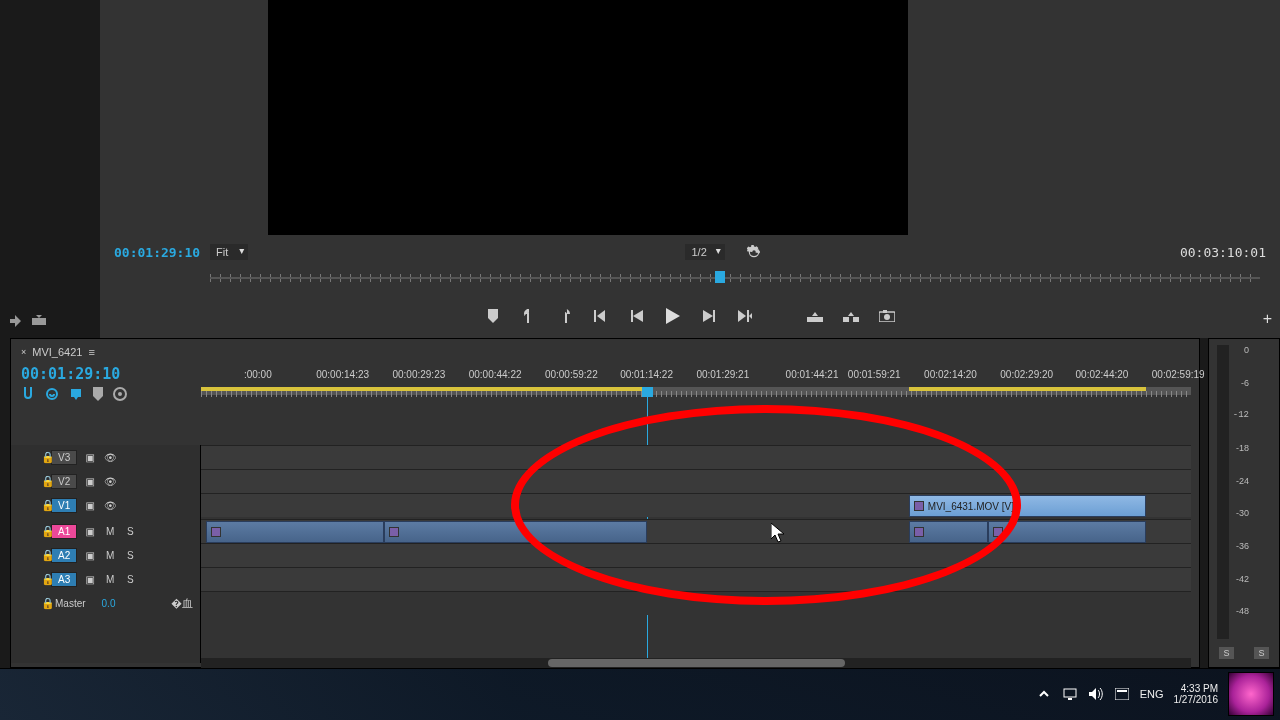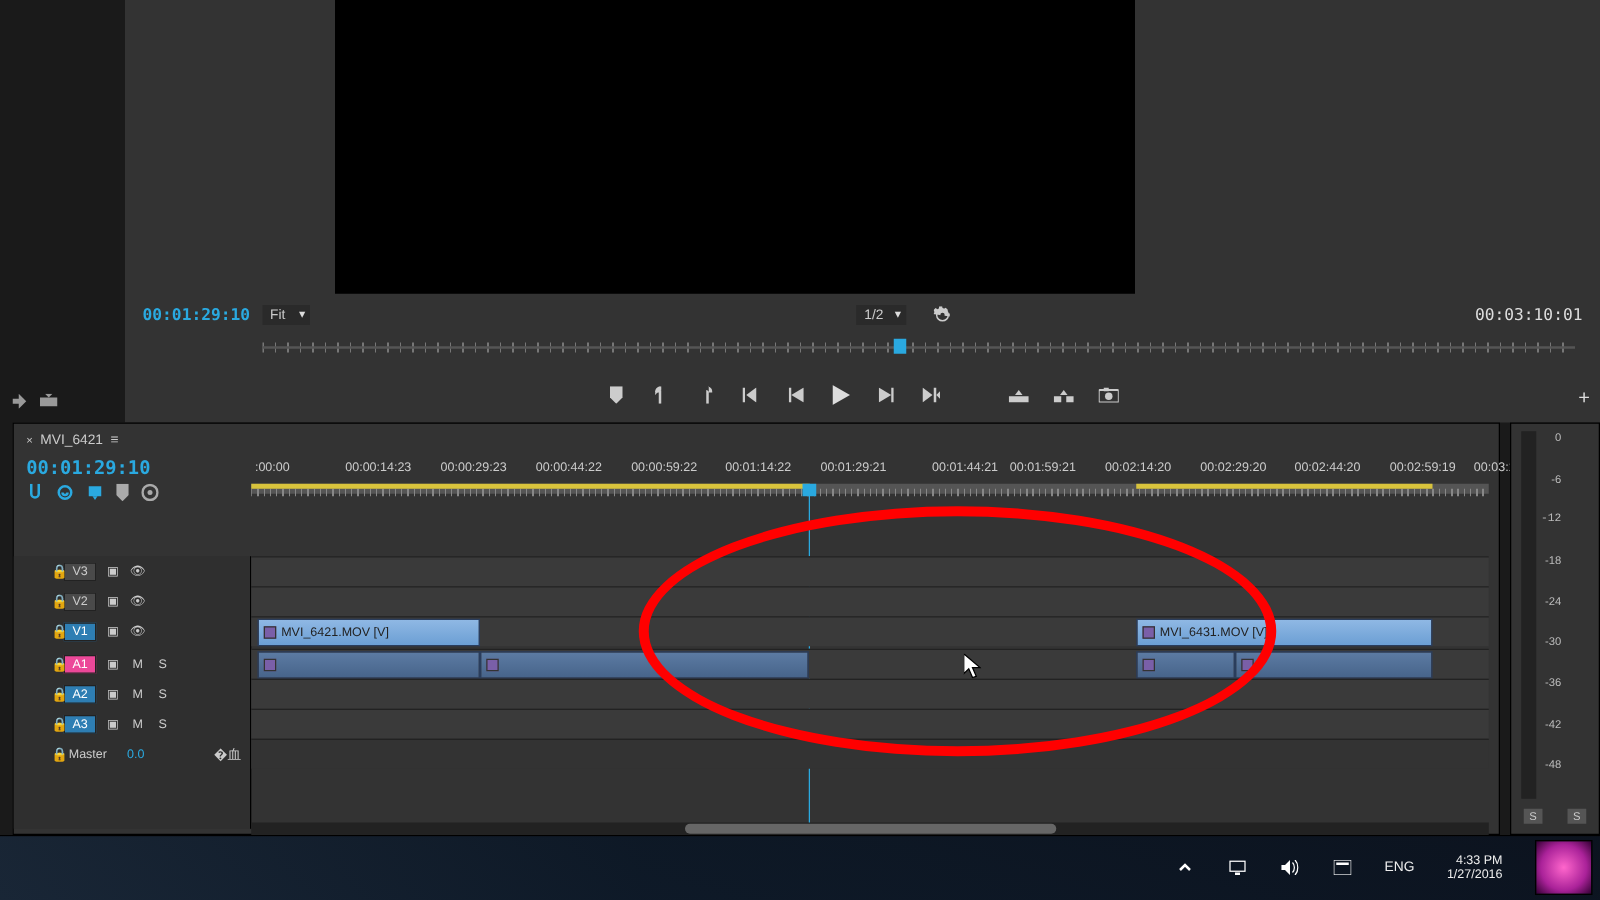--- a/index.html
+++ b/index.html
@@ -36,21 +36,21 @@
   .tl-tab .x { font-size: 9px; }
   .tl-tab .menu { letter-spacing: 1px; }
   .tl-tc { position: absolute; left: 10px; top: 26px; color:#2aa9e0; font-family: monospace; font-size: 15px; font-weight:600; }
   .tl-tools { position: absolute; left: 10px; top: 48px; display:flex; gap:10px; align-items:center; }
   .tl-tools .ico { color:#2aa9e0; }
   .tl-tools .ico.gray { color:#aaa; }
 
   
   .tl-ruler { position: absolute; left: 190px; right: 8px; top: 30px; height: 30px; }
   .tl-ruler .labels { position:absolute; top:0; left:0; right:0; height:14px; display:flex; }
-  .tl-ruler .labels span { position:absolute; transform: translateX(-2px); color:#ccc; font-size:10px; white-space:nowrap; }
+  .tl-ruler .labels span { position:absolute; transform: translateX(-2px); color:#ccc; font-size:10px; white-space:nowrap;margin-left:40px; }
   .tl-ruler .workarea { position:absolute; left:0; right:0; top:18px; height:8px; background:#555;}
   .tl-ruler .wa-yellow { position:absolute; top:18px; height:4px; background:#d8c33c; }
   .tl-ruler .ticks { position:absolute; left:0; right:0; top:22px; height:6px;
     background: repeating-linear-gradient(to right, #888 0 1px, transparent 1px 5px);}
 
   
   .tl-header { position:absolute; left:0; width:190px; top:106px; bottom:4px; background:#2f2f2f; border-right:1px solid #000;}
   .tl-tracks { position:absolute; left:190px; right:8px; top:70px; bottom:4px; }
   .track-head { position:absolute; left:0; width:190px; height:24px; display:flex; align-items:center; gap:6px; padding-left:40px;}
   .track-head .lock { position:absolute; left: 30px; }
@@ -79,21 +79,21 @@
   .audio-meter { position:absolute; right: 0; top: 338px; width: 72px; bottom: 52px; background:#333; border:1px solid #000; }
   .meter-scale { position:absolute; right: 30px; top: 6px; bottom: 28px; width: 28px;}
   .meter-scale span { position:absolute; right:0; color:#bbb; font-size:9px; }
   .meter-bars { position:absolute; left: 8px; bottom: 28px; top: 6px; width: 12px; background:#222; }
   .meter-s { position:absolute; bottom: 8px; left:0; right:0; display:flex; justify-content:space-around; }
   .meter-s .s { background:#555; color:#ccc; font-size:9px; padding:1px 4px; }
 
   
   .taskbar { position:absolute; left:0; right:0; bottom:0; height:52px; background: linear-gradient(#0a0a12,#0f1525); border-top: 1px solid #000; }
   .taskbar-background { position:absolute; inset:0; background: linear-gradient(to right, #1a2838, #0e1a28 40%, #0c1420); opacity:.9;}
-  .tray { position:absolute; right: 6px; bottom: 4px; display:flex; align-items:center; gap: 26px; color:#eee; font-size:11px;}
+  .tray { position:absolute; right: 6px; bottom: 4px; display:flex; align-items:center; gap: 10px; color:#eee; font-size:11px;}
   .tray .col { display:flex; flex-direction:column; align-items:flex-end; line-height:1.1; font-size: 10px;}
   .tray-ico { width:16px; height:16px; display:flex; align-items:center; justify-content:center;}
   .thumb-img { width:46px; height:44px; background: radial-gradient(circle at 50% 50%, #ff66cc, #aa2299 60%, #330033); border:1px solid #000;}
 
   svg { display:block; }
 </style>
 </head>
 <body>
 
 <div class="program-panel">
@@ -323,24 +323,20 @@
     <span class="lock">🔒</span>
     <span style="color:#ccc;font-size:10px;margin-left:4px">Master</span>
     <span style="color:#2aa9e0;font-size:10px;margin-left:10px">0.0</span>
     <span style="margin-left:auto;margin-right:8px;color:#ccc">�血</span>
   </div>
 
   <div class="tl-tracks">
     <div class="track-lane" style="top:36px"></div>
     <div class="track-lane" style="top:60px"></div>
     <div class="track-lane" style="top:84px" id="lane-v1">
-        <div class="clip video" style="left: 0.5%; width: 18%;">
-          <span class="fx"></span>
-          <span>MVI_6421.MOV [V]</span>
-        </div>
         <div class="clip video" style="left: 71.5%; width: 24%;">
           <span class="fx"></span>
           <span>MVI_6431.MOV [V]</span>
         </div>
       </div>
     <div class="track-lane" style="top:110px" id="lane-a1">
         <div class="clip audio" style="left: 0.5%; width: 18%;">
           <span class="fx"></span>
         </div>
         <div class="clip audio" style="left: 18.5%; width: 26.6%;">

